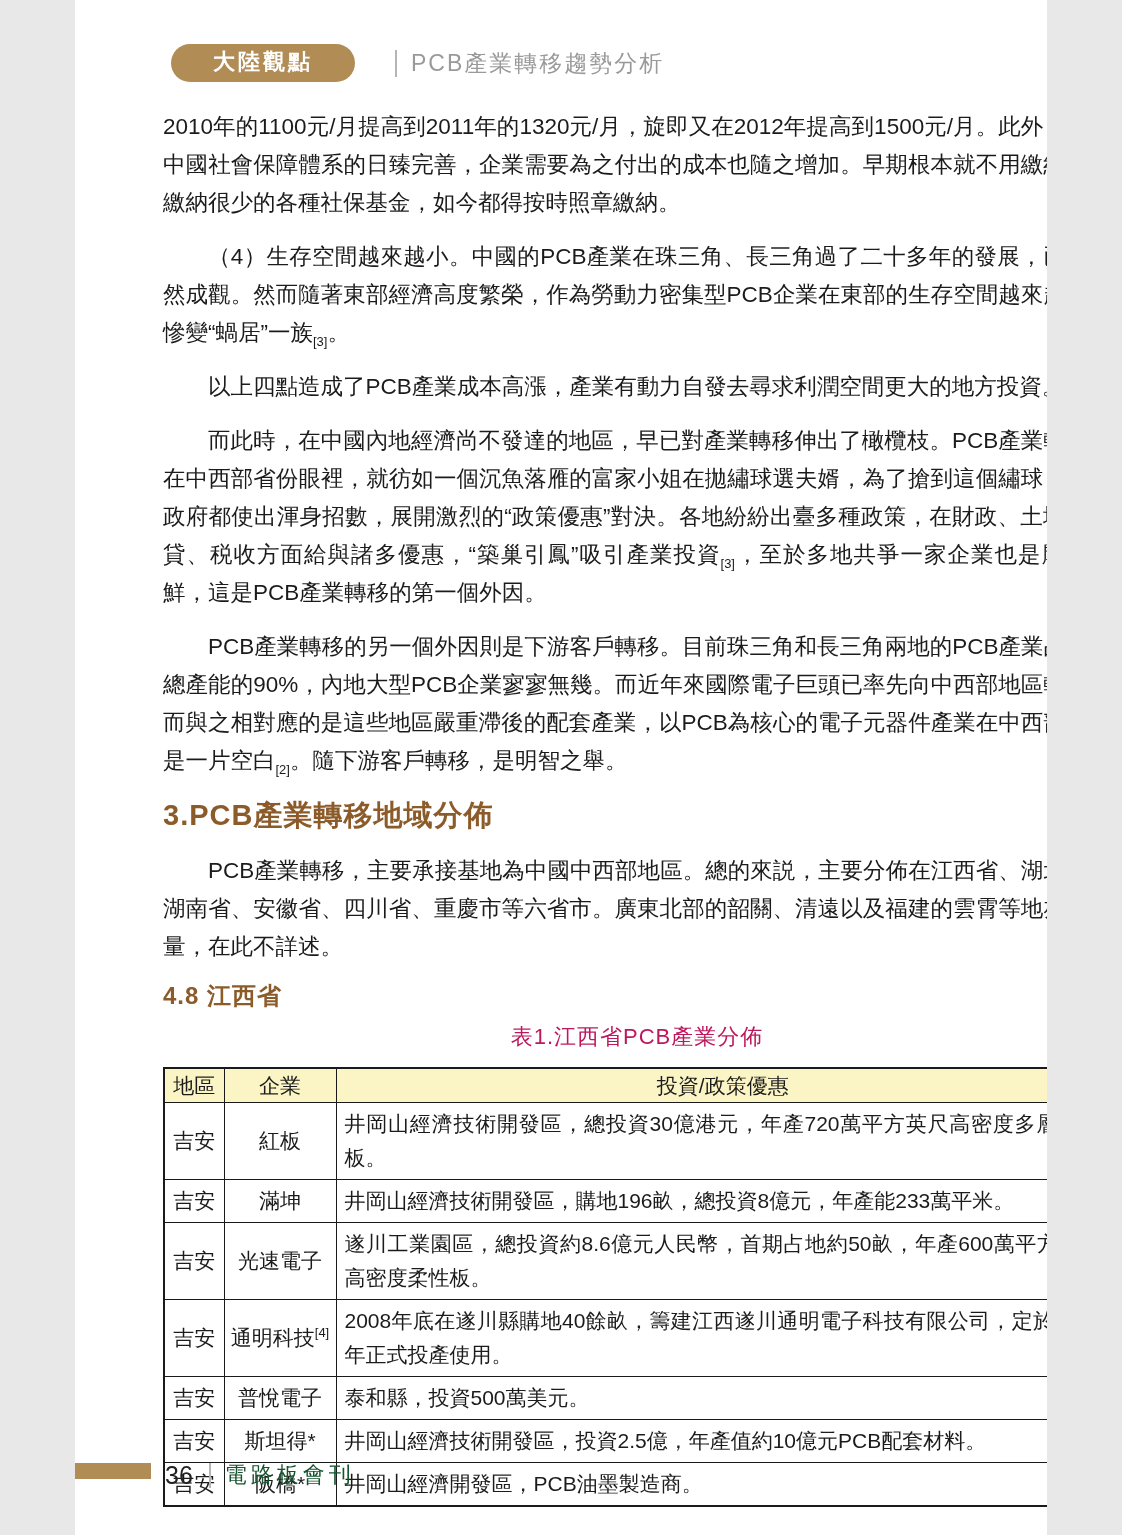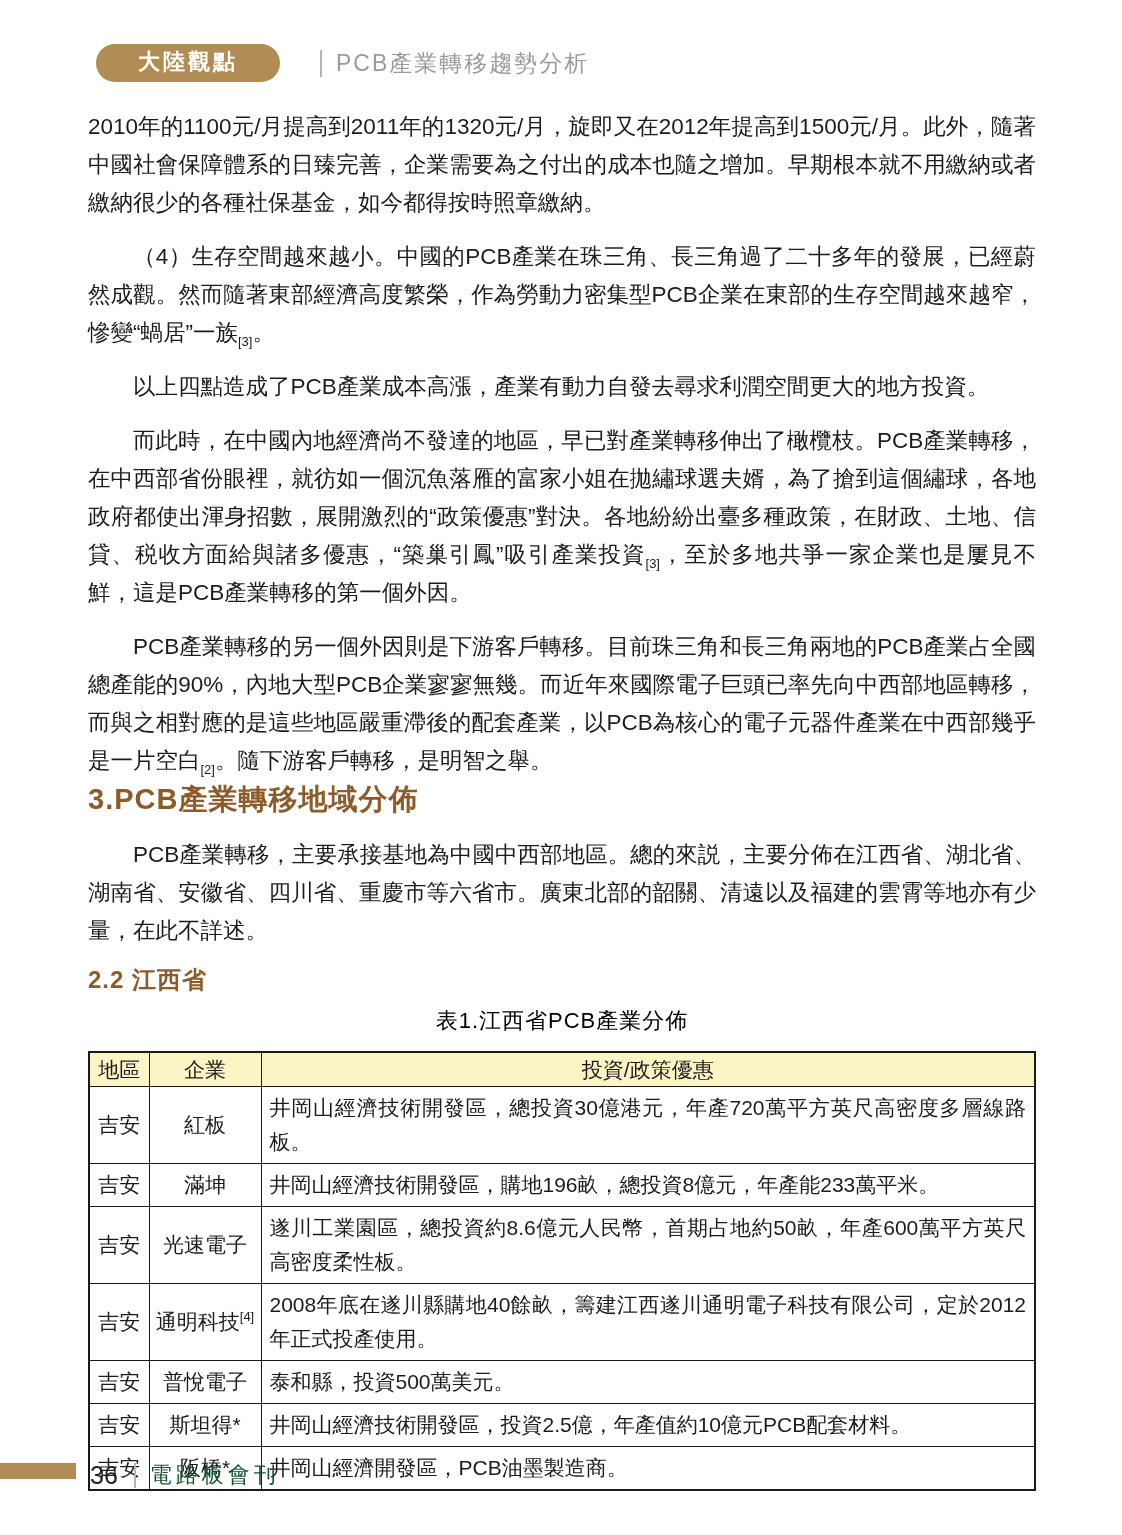--- a/index.html
+++ b/index.html
@@ -1,19 +1,19 @@
 <!DOCTYPE html>
 <html><head>
 <meta charset="utf-8">
 <style>
   * { margin: 0; padding: 0; box-sizing: border-box; }
   html, body { background: #e8e8e8; }
   .page {
     position: relative;
-    width: 1122px;
+    width: 972px;
     height: 1535px;
     margin: 0 auto;
     background: #ffffff;
     font-family: "Liberation Sans", "DejaVu Sans", sans-serif;
     color: #1b1b1b;
     overflow: hidden;
   }
   .content {
     position: absolute;
     left: 88px;
@@ -43,34 +43,34 @@
     color: #1b1b1b;
   }
   .indent { text-indent: 2em; margin-top: 16px; }
   sub.ref { font-size: 13px; vertical-align: -6px; line-height: 0; }
   sup.ref { font-size: 13px; vertical-align: 8px; line-height: 0; }
   
   .h-section {
     color: #8c5b2a;
     font-size: 29px;
     font-weight: bold;
-    margin: 0 0 12px 0;
+    margin: 16px 0 12px 0;
     letter-spacing: 1px;
   }
   .h-subsection {
     color: #8c5b2a;
     font-size: 24px;
     font-weight: bold;
     margin: 14px 0 10px 0;
     letter-spacing: 1px;
   }
   
   .table-caption {
     text-align: center;
-    color: #000000;
+    color: #be185d;
     font-size: 22px;
     letter-spacing: 1px;
     margin: 8px 0 15px 0;
   }
   table.data {
     width: 948px;
     border-collapse: collapse;
     border: 2px solid #1a1a1a;
     font-size: 21px;
   }
@@ -131,21 +131,21 @@
     <p class="para indent">以上四點造成了PCB產業成本高漲，產業有動力自發去尋求利潤空間更大的地方投資。</p>
 
     <p class="para indent"><span>而此時，在中國內地經濟尚不發達的地區，早已對產業轉移伸出了橄欖枝。PCB產業轉移，在中西部省份眼裡，就彷如一個沉魚落雁的富家小姐在拋繡球選夫婿，為了搶到這個繡球，各地政府都使出渾身招數，展開激烈的“政策優惠”對決。各地紛紛出臺多種政策，在財政、土地、信貸、税收方面給與諸多優惠，“築巢引鳳”吸引產業投資</span><sub class="ref">[3]</sub><span>，至於多地共爭一家企業也是屢見不鮮，這是PCB產業轉移的第一個外因。</span></p>
 
     <p class="para indent"><span>PCB產業轉移的另一個外因則是下游客戶轉移。目前珠三角和長三角兩地的PCB產業占全國總產能的90%，內地大型PCB企業寥寥無幾。而近年來國際電子巨頭已率先向中西部地區轉移，而與之相對應的是這些地區嚴重滯後的配套產業，以PCB為核心的電子元器件產業在中西部幾乎是一片空白</span><sub class="ref">[2]</sub><span>。隨下游客戶轉移，是明智之舉。</span></p>
 
     <h2 class="h-section">3.PCB產業轉移地域分佈</h2>
 
     <p class="para indent">PCB產業轉移，主要承接基地為中國中西部地區。總的來説，主要分佈在江西省、湖北省、湖南省、安徽省、四川省、重慶市等六省市。廣東北部的韶關、清遠以及福建的雲霄等地亦有少量，在此不詳述。</p>
 
-    <h3 class="h-subsection">2.2 江西省</h3>
+    <h3 class="h-subsection">4.8 江西省</h3>
 
 
     <div class="table-caption">表1.江西省PCB產業分佈</div>
 
     <table class="data">
       <colgroup>
         <col class="region-col">
         <col class="company-col">
         <col>
       </colgroup>

